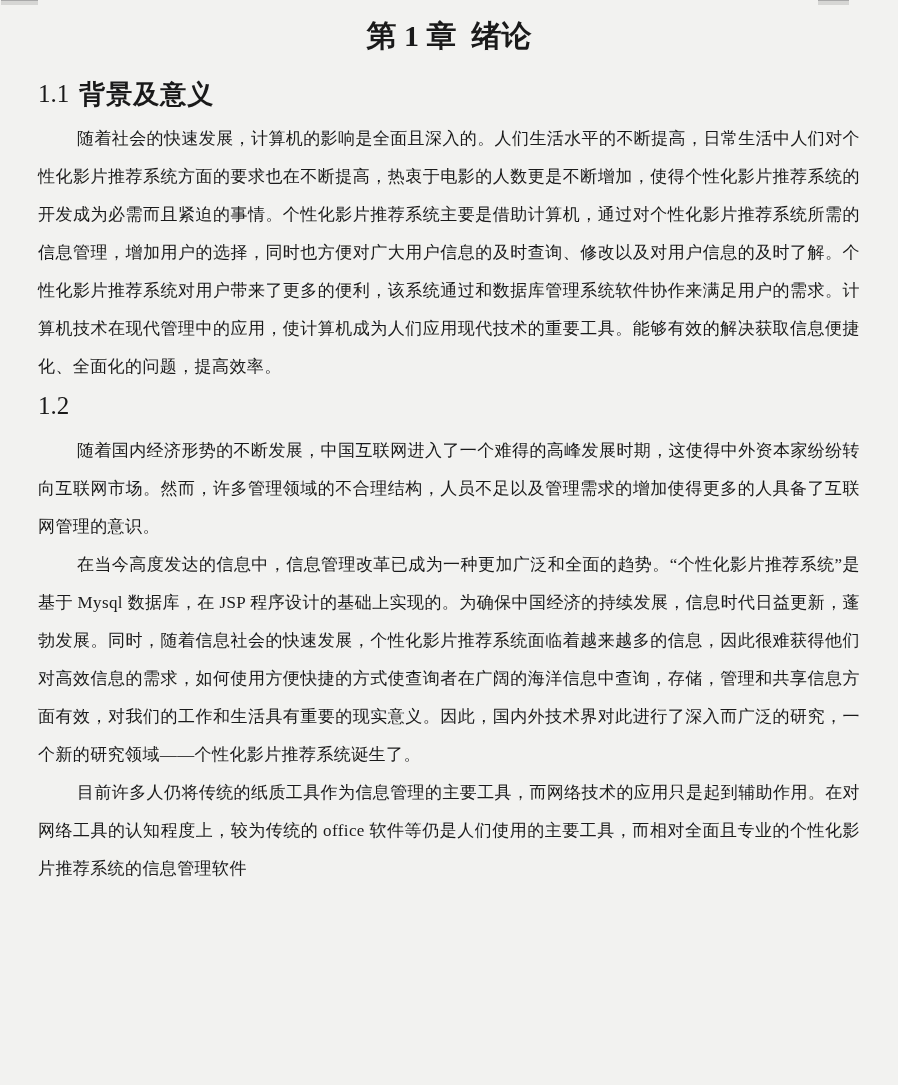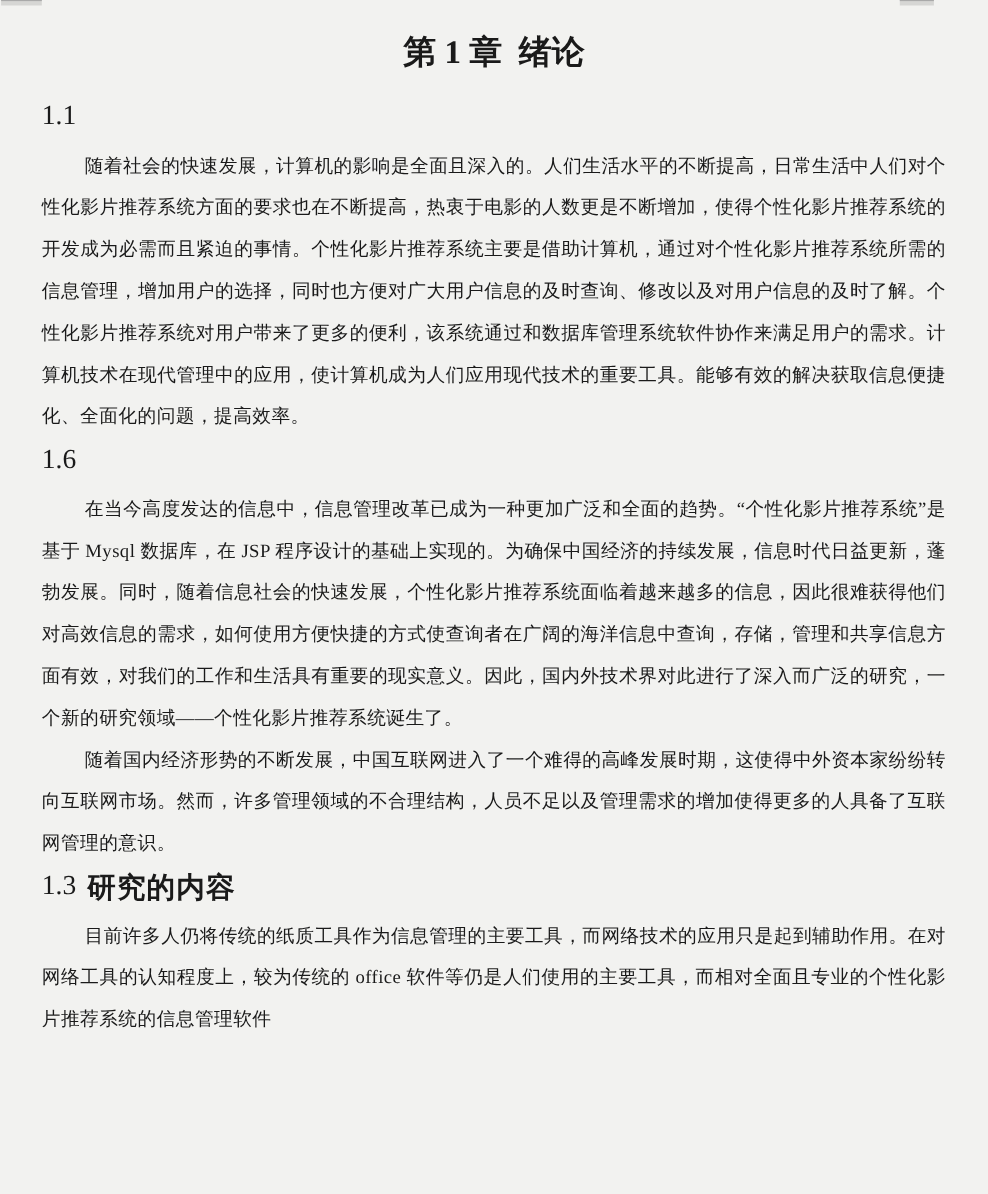--- a/index.html
+++ b/index.html
@@ -6,21 +6,21 @@
     margin: 0;
     padding: 0;
     background: #f2f2f0;
   }
   .canvas {
     position: relative;
     width: 898px;
     height: 1085px;
     overflow: hidden;
     box-sizing: border-box;
-    padding: 28px 38px 0 38px;
+    padding: 16px 38px 0 38px;
     background: #f2f2f0;
     color: #1a1a1a;
     font-family: "Liberation Serif", "DejaVu Serif", serif;
   }
   
   .frag {
     position: absolute;
     top: 0;
     height: 5px;
     background: #d6d6d4;
@@ -76,28 +76,25 @@
 
 <div class="canvas">
 
   <div class="frag left"></div>
   <div class="frag right"></div>
 
   <h1 class="doc-title">第 1 章  绪论</h1>
 
   <h2 class="section-heading first">
     <span class="num">1.1</span>
+    <span class="txt">背景及意义</span>
   </h2>
   <p class="body-para">随着社会的快速发展，计算机的影响是全面且深入的。人们生活水平的不断提高，日常生活中人们对个性化影片推荐系统方面的要求也在不断提高，热衷于电影的人数更是不断增加，使得个性化影片推荐系统的开发成为必需而且紧迫的事情。个性化影片推荐系统主要是借助计算机，通过对个性化影片推荐系统所需的信息管理，增加用户的选择，同时也方便对广大用户信息的及时查询、修改以及对用户信息的及时了解。个性化影片推荐系统对用户带来了更多的便利，该系统通过和数据库管理系统软件协作来满足用户的需求。计算机技术在现代管理中的应用，使计算机成为人们应用现代技术的重要工具。能够有效的解决获取信息便捷化、全面化的问题，提高效率。</p>
 
   <h2 class="section-heading">
-    <span class="num">1.6</span>
+    <span class="num">1.2</span>
   </h2>
+  <p class="body-para">随着国内经济形势的不断发展，中国互联网进入了一个难得的高峰发展时期，这使得中外资本家纷纷转向互联网市场。然而，许多管理领域的不合理结构，人员不足以及管理需求的增加使得更多的人具备了互联网管理的意识。</p>
   <p class="body-para">在当今高度发达的信息中，信息管理改革已成为一种更加广泛和全面的趋势。“个性化影片推荐系统”是基于 Mysql 数据库，在 JSP 程序设计的基础上实现的。为确保中国经济的持续发展，信息时代日益更新，蓬勃发展。同时，随着信息社会的快速发展，个性化影片推荐系统面临着越来越多的信息，因此很难获得他们对高效信息的需求，如何使用方便快捷的方式使查询者在广阔的海洋信息中查询，存储，管理和共享信息方面有效，对我们的工作和生活具有重要的现实意义。因此，国内外技术界对此进行了深入而广泛的研究，一个新的研究领域——个性化影片推荐系统诞生了。</p>
-  <p class="body-para">随着国内经济形势的不断发展，中国互联网进入了一个难得的高峰发展时期，这使得中外资本家纷纷转向互联网市场。然而，许多管理领域的不合理结构，人员不足以及管理需求的增加使得更多的人具备了互联网管理的意识。</p>
 
-  <h2 class="section-heading">
-    <span class="num">1.3</span>
-    <span class="txt">研究的内容</span>
-  </h2>
   <p class="body-para">目前许多人仍将传统的纸质工具作为信息管理的主要工具，而网络技术的应用只是起到辅助作用。在对网络工具的认知程度上，较为传统的 office 软件等仍是人们使用的主要工具，而相对全面且专业的个性化影片推荐系统的信息管理软件</p>
 
 </div>
 
 </body></html>

